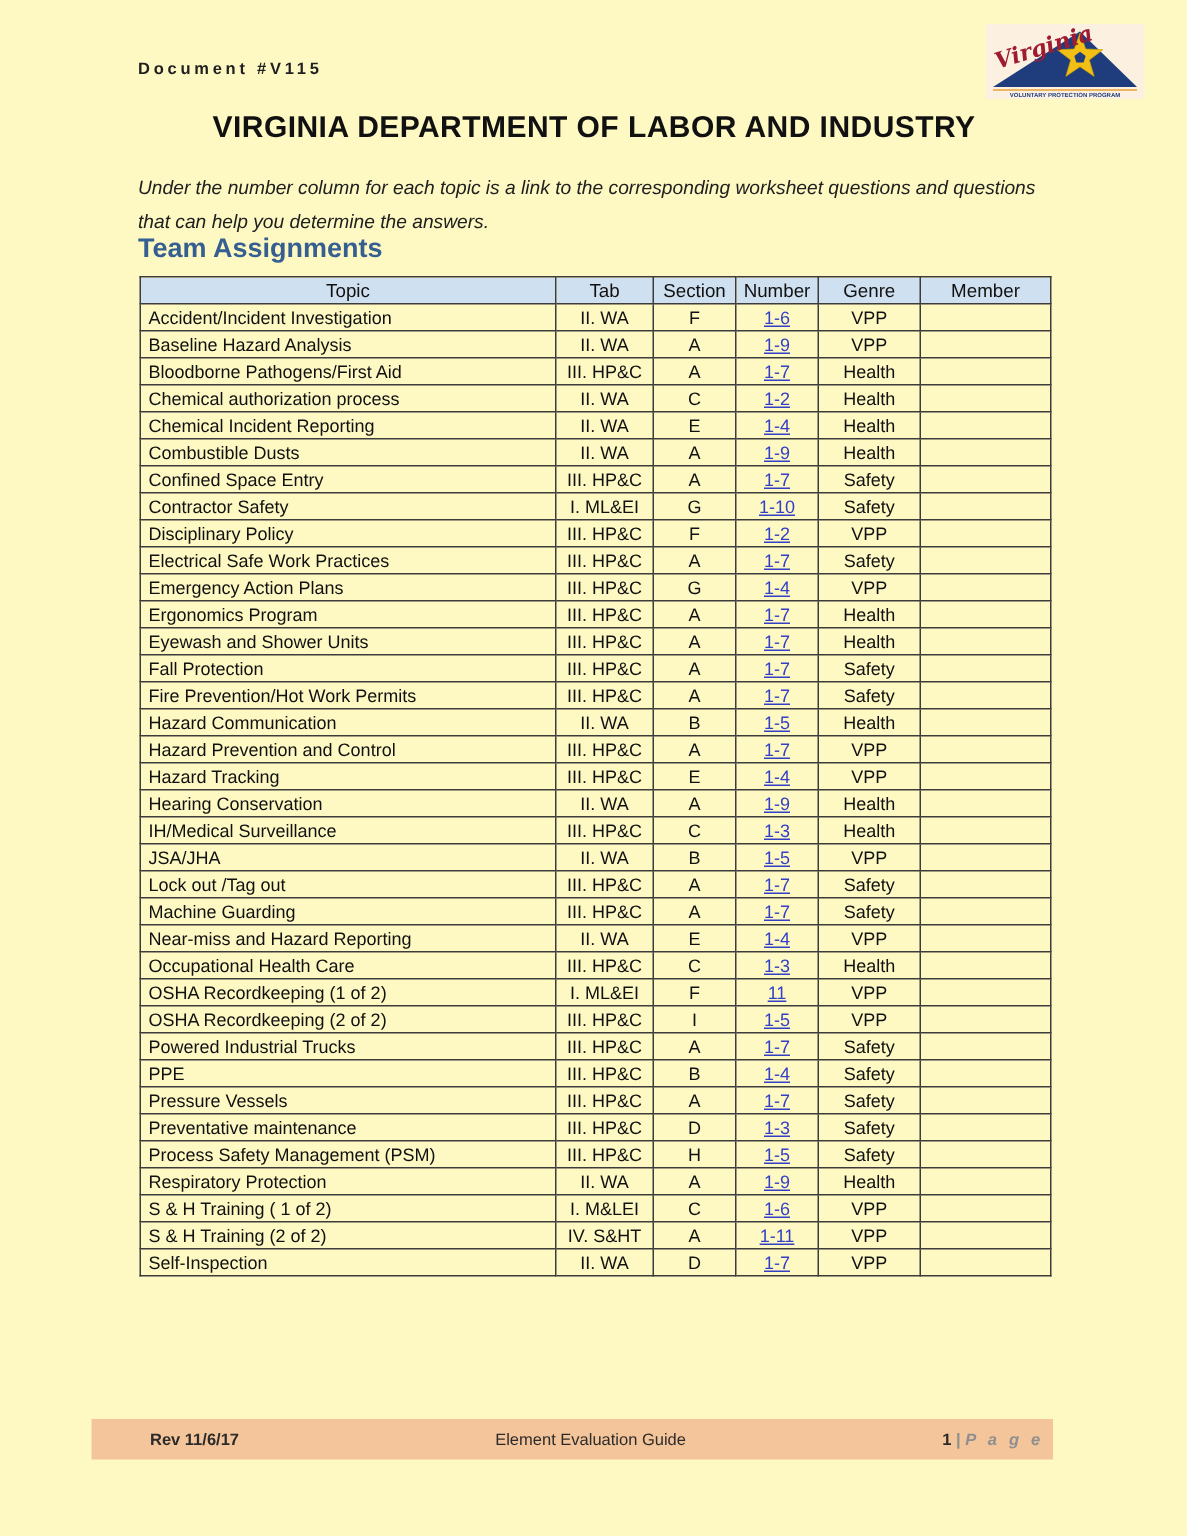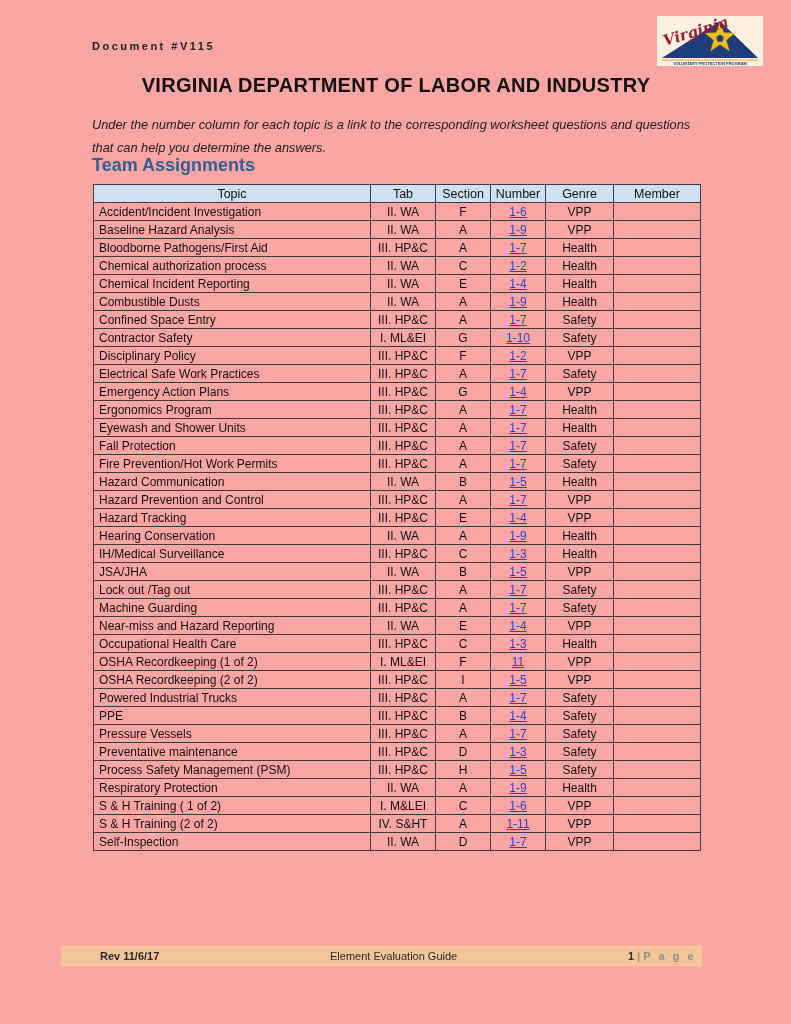--- a/index.html
+++ b/index.html
@@ -4,21 +4,21 @@
 <style>
   :root{
     --header-bg:#cfe0f1;
     --link-color:#333fc6;
     --footer-bg:#f4c59a;
     --heading-color:#365f91;
     --border-dark:#3c3c3c;
   }
   *{box-sizing:border-box;margin:0;padding:0;}
   body{background:#ffffff;font-family:"Liberation Sans",sans-serif;color:#1a1a1a;}
-  .page{position:relative;width:791px;height:1024px;background:#fca5a5;overflow:hidden;}
+  .page{position:relative;width:791px;height:1024px;background:#fef9c3;overflow:hidden;}
 
   .doc-number{position:absolute;top:40px;left:92px;font-size:11px;font-weight:700;
     letter-spacing:2.5px;color:#1f1f1f;}
 
   .logo{position:absolute;top:16px;right:28px;width:106px;height:50px;}
 
   .page-title{position:absolute;top:74px;left:92px;width:608px;text-align:center;
     font-size:20px;font-weight:700;letter-spacing:0.3px;color:#111;}
 
   .intro{position:absolute;top:114px;left:92px;width:612px;font-size:12.8px;
@@ -31,28 +31,28 @@
   .tbl-wrap{position:absolute;top:184px;left:93px;}
   table{border-collapse:collapse;table-layout:fixed;width:607px;
     font-size:12px;color:#111;border:1.5px solid var(--border-dark);}
   th,td{border:1px solid var(--border-dark);height:18px;padding:0 2px;
     overflow:hidden;white-space:nowrap;font-weight:400;}
   thead th{background:var(--header-bg);text-align:center;font-size:12.5px;}
   td.c{text-align:center;}
   td.topic{text-align:left;padding-left:5px;margin-top:20px;}
   .link{color:var(--link-color);text-decoration:underline;cursor:pointer;}
 
-  .footer-bar{position:absolute;top:946px;left:61px;width:641px;height:20px;
+  .footer-bar{position:absolute;top:946px;left:61px;width:641px;height:27px;
     background:var(--footer-bg);display:flex;align-items:center;font-size:11px;}
   .footer-rev{margin-left:39px;font-weight:700;color:#2b2b2b;}
   .footer-center{flex:1;text-align:center;font-weight:400;color:#2b2b2b;}
   .footer-page{margin-right:6px;white-space:nowrap;}
   .footer-page .num{font-weight:700;color:#2b2b2b;}
   .footer-page .sep,.footer-page .lbl{color:#8f8f8f;font-weight:700;}
-  .footer-page .lbl{letter-spacing:2.5px;}
+  .footer-page .lbl{letter-spacing:2.5px;font-style:italic;}
 </style>
 </head>
 <body>
 
 <div class="page">
 
   <div class="doc-number">Document #V115</div>
 
   <div class="logo">
     <svg width="106" height="50" viewBox="0 0 106 50" xmlns="http://www.w3.org/2000/svg">

